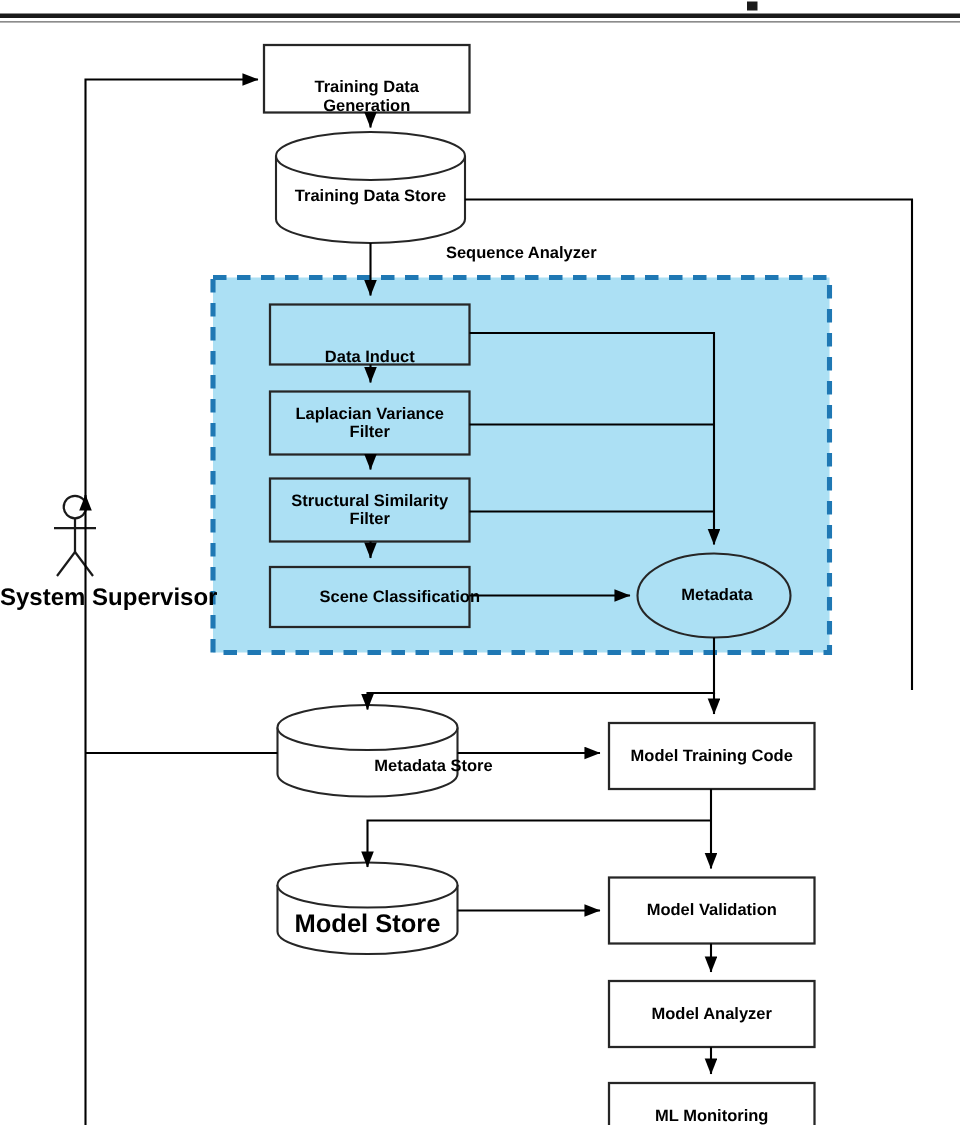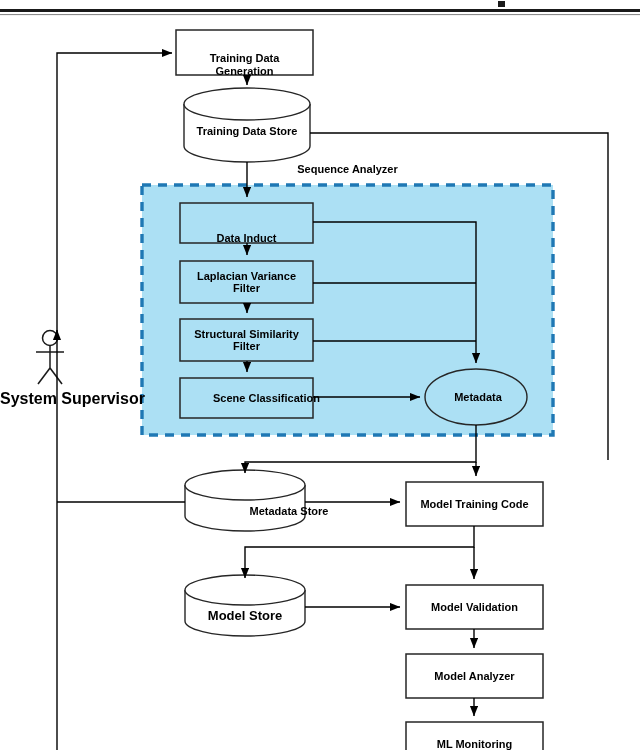--- a/index.html
+++ b/index.html
@@ -173,21 +173,21 @@
 
   <div class="node-label" style="left:180px; top:319px; width:133px; height:42px; font-size:11px;">Structural Similarity
 Filter</div>
 
   <div class="node-label" style="left:188px; top:378px; width:133px; height:40px; font-size:11px;padding-left:12px;">Scene Classification</div>
 
   <div class="node-label" style="left:425px; top:386px; width:106px; height:22px; font-size:11px;">Metadata</div>
 
   <div class="node-label" style="left:185px; top:500px; width:120px; height:22px; font-size:11px;margin-left:44px;">Metadata Store</div>
 
-  <div class="node-label" style="left:185px; top:605px; width:120px; height:22px; font-size:13px;">Model Store</div>
+  <div class="node-label" style="left:185px; top:605px; width:120px; height:22px; font-size:17px;">Model Store</div>
 
   <div class="node-label" style="left:406px; top:482px; width:137px; height:44px; font-size:11px;">Model Training Code</div>
 
   <div class="node-label" style="left:406px; top:585px; width:137px; height:44px; font-size:11px;">Model Validation</div>
 
   <div class="node-label" style="left:406px; top:654px; width:137px; height:44px; font-size:11px;">Model Analyzer</div>
 
   <div class="node-label" style="left:406px; top:722px; width:137px; height:44px; font-size:11px;">ML Monitoring</div>
 
   <div class="actor-label" style="left:0px; top:390px; width:118px;">System Supervisor</div>

